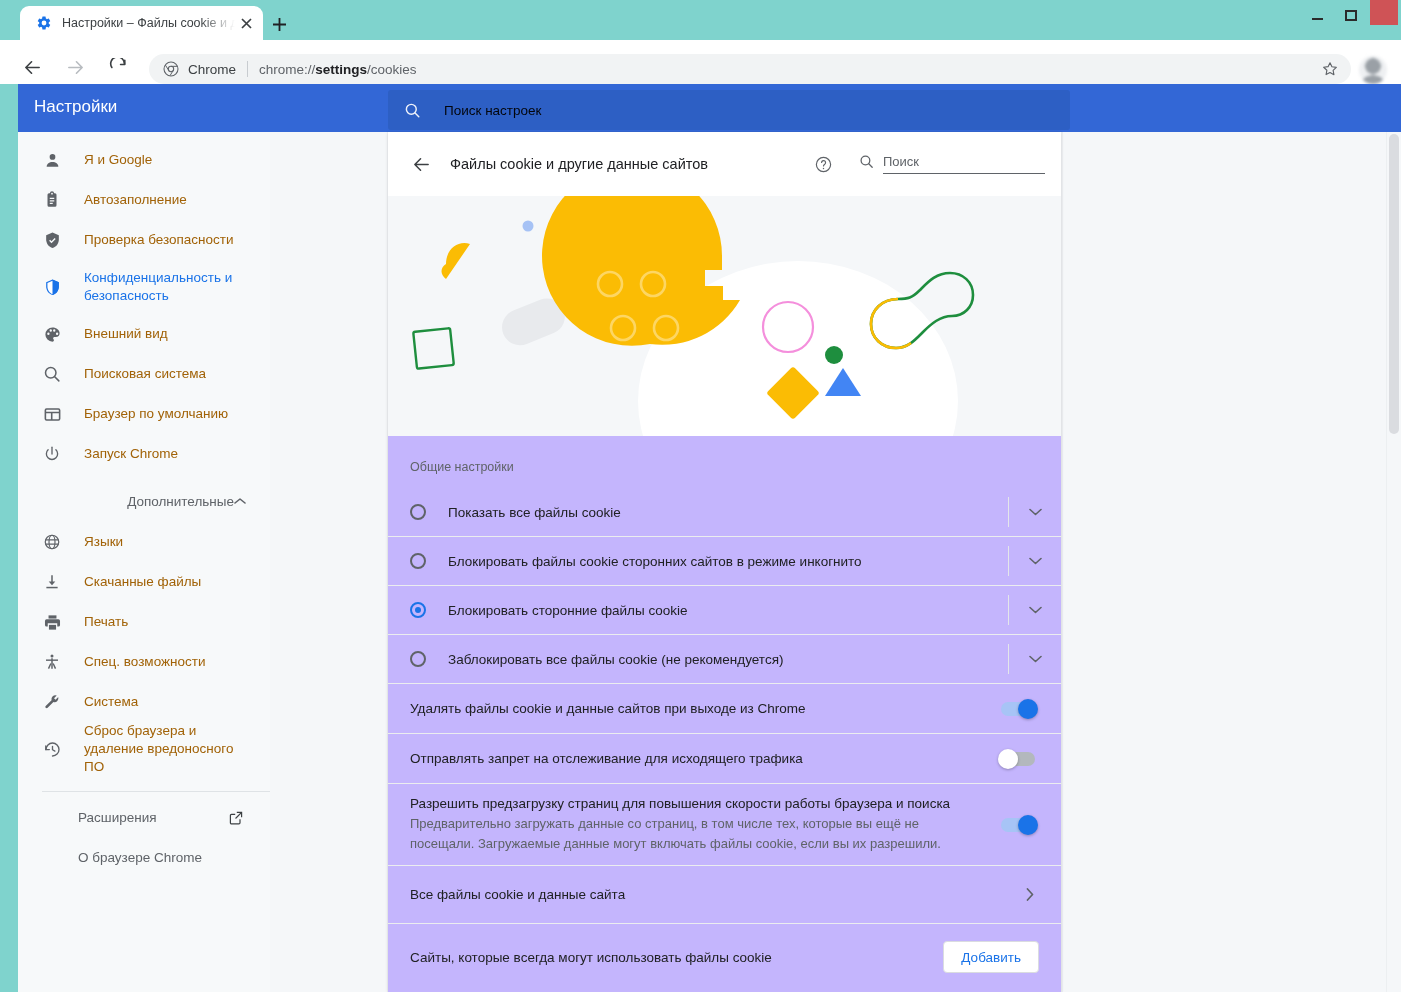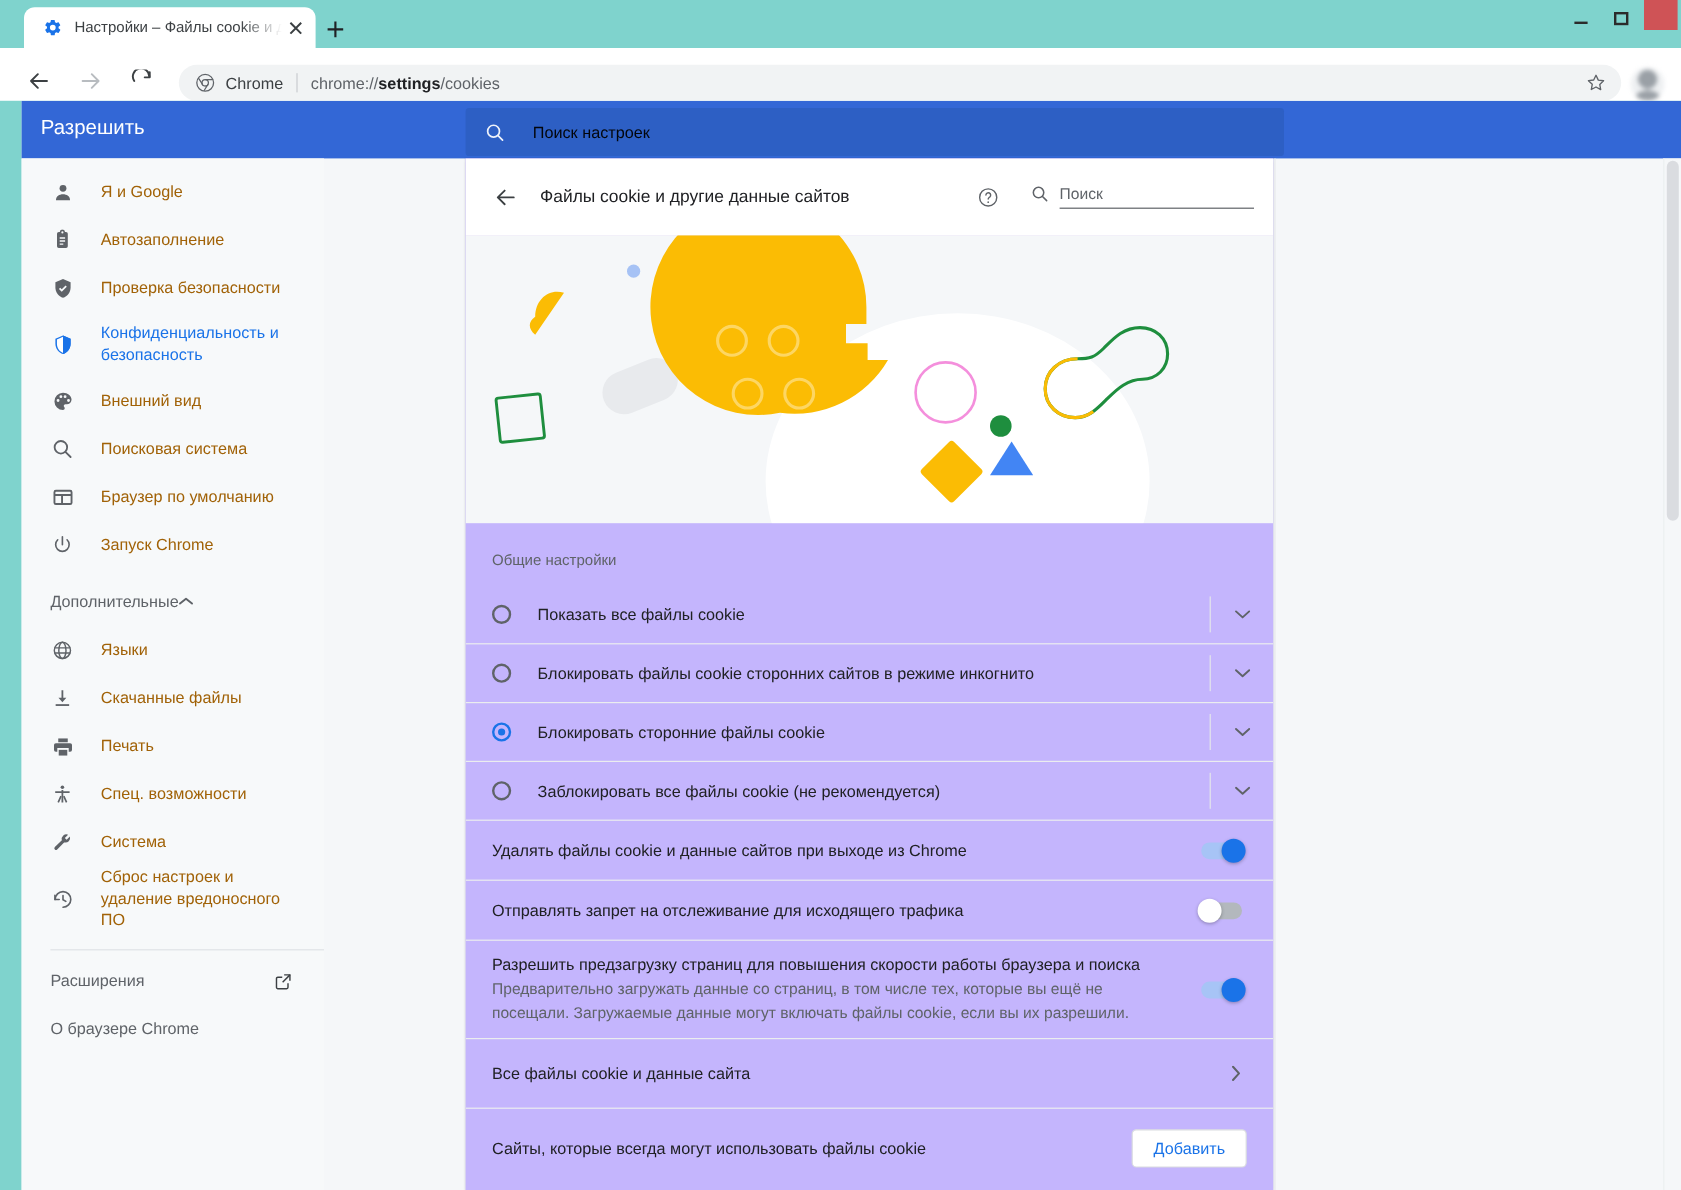--- a/index.html
+++ b/index.html
@@ -131,27 +131,28 @@
     display: flex; align-items: center; justify-content: center; color: #5f6368;
   }
   .nav-item .ni-label { line-height: 1.35; }
   .nav-item.active { color: #1a73e8; }
   .nav-item.active .ni-icon { color: #1a73e8; }
   .nav-item.tall { min-height: 54px; align-items: center; }
 
   .nav-group-head {
     display: flex; align-items: center; min-height: 42px;
     padding: 0 24px 0 24px; color: #5f6368; font-size: 13.5px;
-    justify-content: flex-start; margin-top: 6px;
+    justify-content: flex-end; margin-top: 6px;
   }
   .nav-divider { height: 1px; background: #dfe3e6; margin: 14px 0 6px 24px; }
   .nav-plain {
     display: flex; align-items: center; min-height: 40px;
     padding: 0 26px 0 24px; color: #5f6368; font-size: 13.5px;
     justify-content: space-between;
+    margin-left: 36px;
   }
 
   
   .content {
     position: absolute; left: 388px; top: 48px; width: 673px; height: 860px;
     background: #c4b5fd;
     box-shadow: 0 1px 3px rgba(60,64,67,.16), 0 0 0 1px rgba(60,64,67,.04);
     overflow: hidden;
   }
   .c-header {
@@ -315,21 +316,21 @@
           </svg>
       </span>
     </div>
     <div class="avatar"></div>
   </div>
 
   <div class="page">
     <div class="left-strip"></div>
 
     <div class="topbar">
-      <div class="settings-title">Разрешить</div>
+      <div class="settings-title">Настройки</div>
       <div class="global-search">
         <svg class="mi" width="17" height="17" viewBox="0 0 20 20">
           <circle cx="8.6" cy="8.6" r="5.8" fill="none" stroke="currentColor" stroke-width="1.7"></circle>
           <path d="M13 13l4.4 4.4" stroke="currentColor" stroke-width="1.7" stroke-linecap="round"></path>
         </svg>
         <span class="global-search-ph">Поиск настроек</span>
       </div>
     </div>
 
     <div class="sidebar">
@@ -476,21 +477,21 @@
       </div>
 
       <div class="nav-item tall">
         <span class="ni-icon">
           <svg width="19" height="19" viewBox="0 0 24 24" fill="none" stroke="currentColor" stroke-width="1.7" stroke-linecap="round">
               <path d="M3.8 12a8.2 8.2 0 118.2 8.2"></path>
               <path d="M3.5 7.6v4.5H8"></path>
               <path d="M12 8v4.3l3 1.8"></path>
             </svg>
         </span>
-        <span class="ni-label" style="max-width:172px">Сброс настроек и удаление вредоносного ПО</span>
+        <span class="ni-label" style="max-width:172px">Сброс браузера и удаление вредоносного ПО</span>
       </div>
 
       <div class="nav-divider"></div>
 
       <div class="nav-plain">
         <span>Расширения</span>
         <span style="display:flex;align-items:center;color:#3c4043">
           <svg width="16" height="16" viewBox="0 0 20 20" fill="none" stroke="currentColor" stroke-width="1.5">
               <path d="M11 3h6v6"></path>
               <path d="M17 3l-7.6 7.6"></path>

